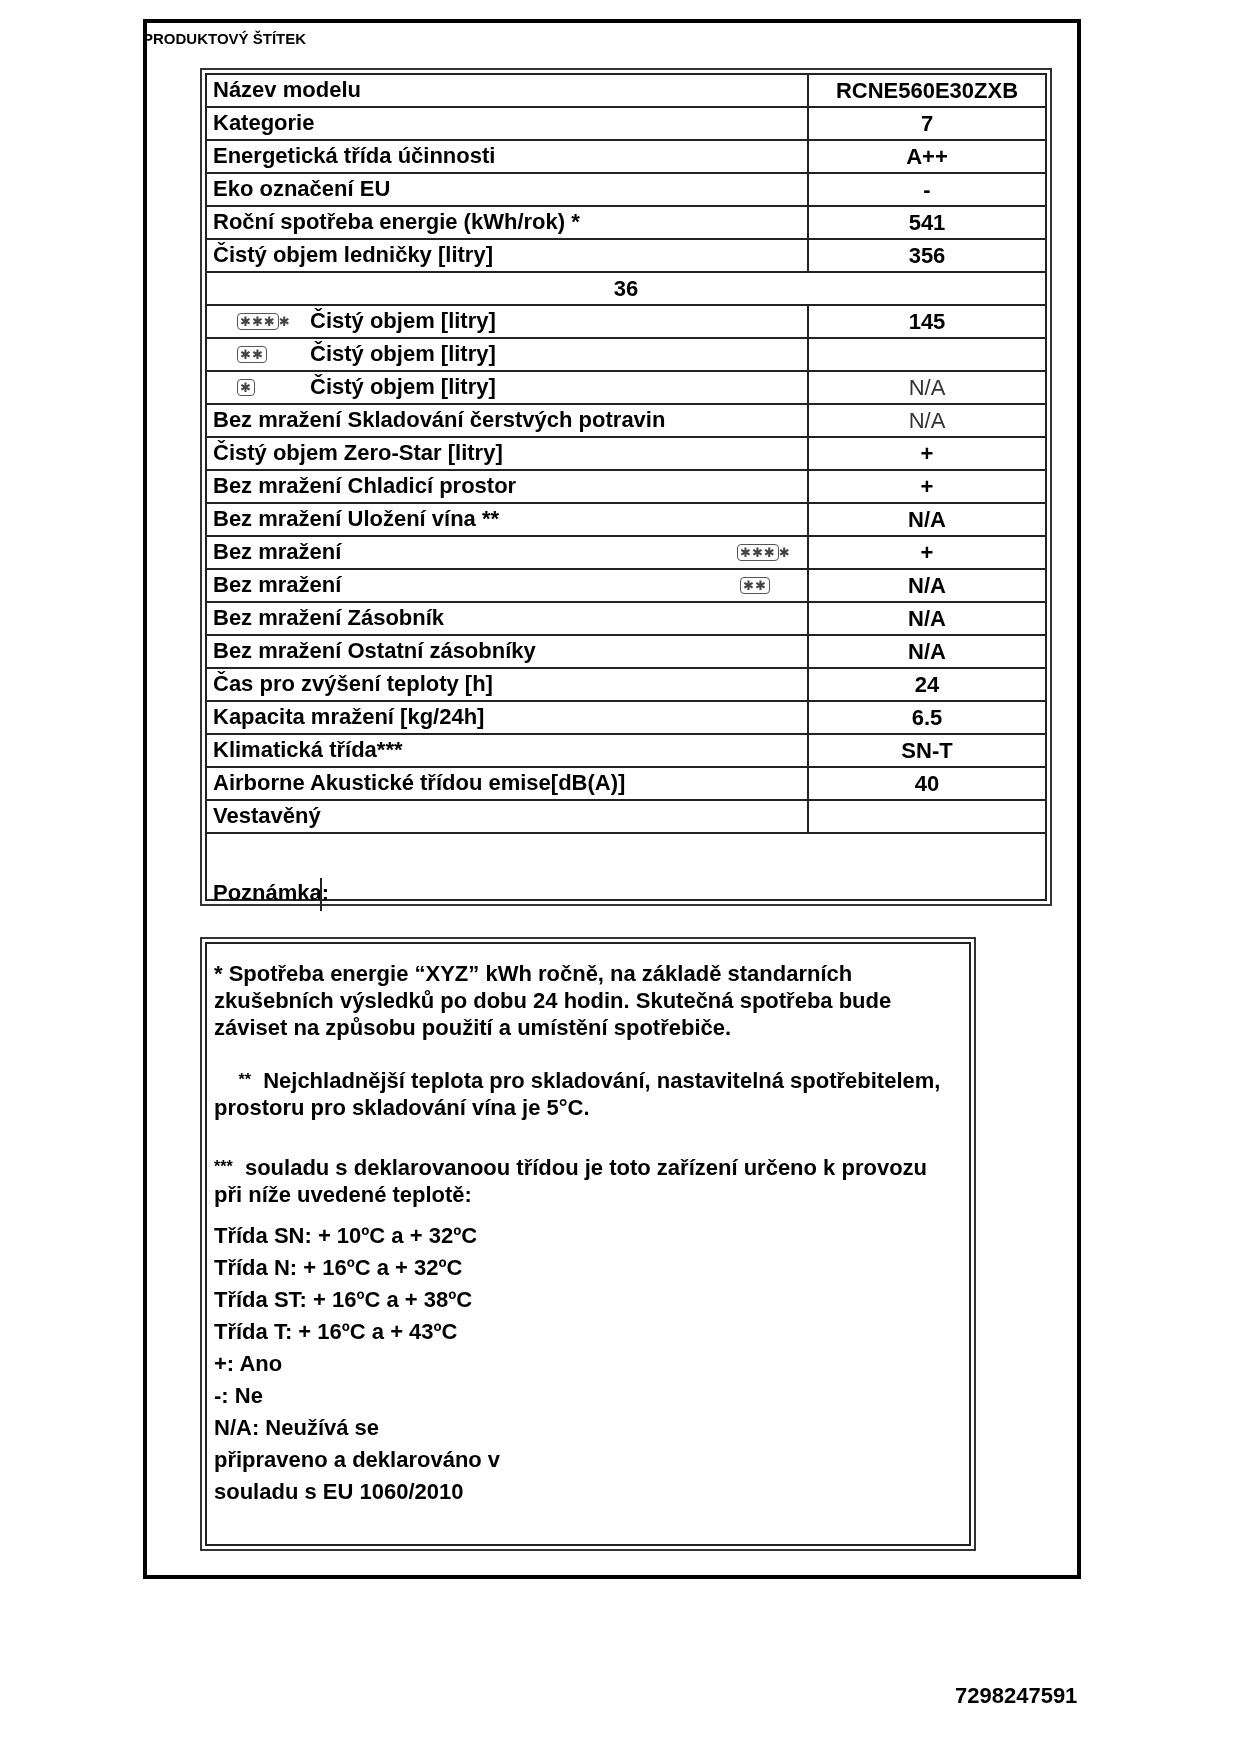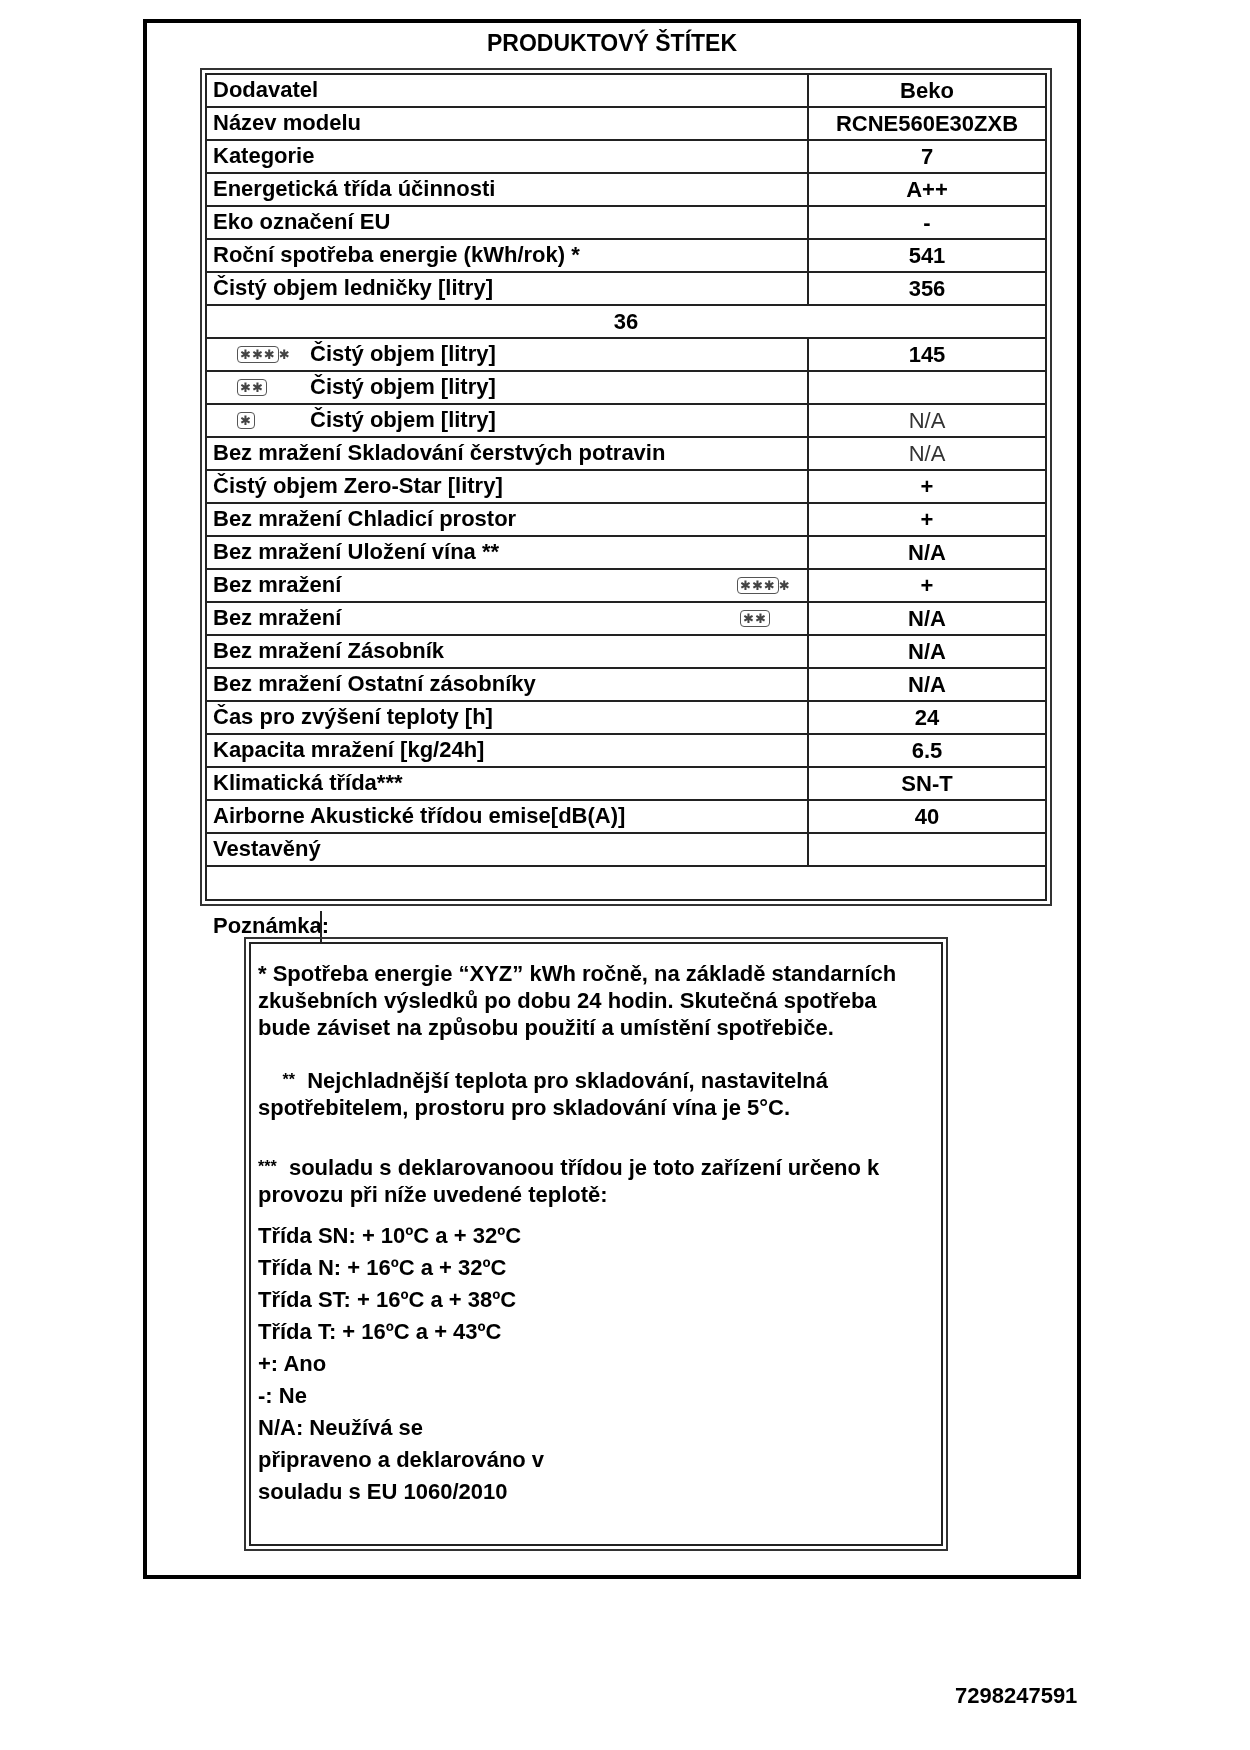--- a/index.html
+++ b/index.html
@@ -1,60 +1,56 @@
 <!DOCTYPE html>
 <html><head>
 <meta charset="utf-8">
 <style>
   html, body { margin:0; padding:0; background:#ffffff; }
   body { width:1250px; height:1750px; position:relative; overflow:hidden;
          font-family:"Liberation Sans", sans-serif; color:#000; }
   .frame { position:absolute; left:143px; top:19px; width:938px; height:1560px;
            border:4px solid #000; box-sizing:border-box; }
-  .title { position:absolute; left:143px; width:938px; top:30px; text-align:center;
-           font-weight:bold; font-size:23px; }
+  .title { position:absolute; left:143px; width:938px; top:30px; text-align:left;
+           font-weight:bold; font-size:15px; }
   .tbl-outer { position:absolute; left:200px; top:68px; width:852px; height:838px;
                border:2px solid #333; box-sizing:border-box; padding:3px; }
   .tbl-inner { width:100%; height:100%; border:2px solid #222; box-sizing:border-box; }
   .row { display:flex; height:33px; border-bottom:2px solid #222; box-sizing:border-box; }
   .row:last-child { border-bottom:none;margin-top:44px; }
   .label { width:602px; border-right:2px solid #222; box-sizing:border-box; position:relative;
            font-weight:bold; font-size:22px; line-height:30px; padding-left:6px; white-space:nowrap; }
   .value { flex:1; text-align:center; font-weight:bold; font-size:22px; line-height:31px; }
   .value.light { font-weight:normal; color:#333; }
   .label.indent { padding-left:103px; }
   .sym { position:absolute; top:7px; height:15px; border:1.5px solid #555; border-radius:4px;
          font-size:13px; line-height:15px; color:#444; text-align:center; padding:0 2px; font-weight:normal; letter-spacing:1px; }
   .sym .tail { position:absolute; right:-13px; top:0; font-size:13px; }
   .note-row .label { width:auto; flex:1; border-right:none; }
   .note-split { position:absolute; left:113px; top:0; bottom:0; border-left:2px solid #222; }
-  .notes-outer { position:absolute; left:200px; top:937px; width:704px; height:614px;
-                 border:2px solid #333; box-sizing:border-box; padding:3px;margin-left:44px; }
+  .notes-outer { position:absolute; left:200px; top:937px; width:776px; height:614px;
+                 border:2px solid #333; box-sizing:border-box; padding:3px; }
   .notes-inner { width:100%; height:100%; border:2px solid #222; box-sizing:border-box;
                  padding:16px 8px 0 7px; font-weight:bold; font-size:22px; line-height:27px; }
   .notes-inner p { margin:0; }
   .n1 { margin-bottom:25px !important; }
   .n2 { margin-bottom:32px !important; }
   .n2 .mark, .n3 .mark { font-size:16px; vertical-align:3px; }
   .n3 { margin-bottom:12px !important; }
   .legend-line { line-height:32px; }
   .code { position:absolute; left:955px; top:1683px; font-weight:bold; font-size:22px; }
 </style>
 </head>
 <body>
 
 <div class="frame"></div>
 <div class="title">PRODUKTOVÝ ŠTÍTEK</div>
 
 <div class="tbl-outer">
   <div class="tbl-inner" id="tbl">
-      <div class="row">
-        <div class="label"><span>Dodavatel</span></div>
-        <div class="value">Beko</div>
-      </div>
       <div class="row">
         <div class="label"><span>Název modelu</span></div>
         <div class="value">RCNE560E30ZXB</div>
       </div>
       <div class="row">
         <div class="label"><span>Kategorie</span></div>
         <div class="value">7</div>
       </div>
       <div class="row">
         <div class="label"><span>Energetická třída účinnosti</span></div>

